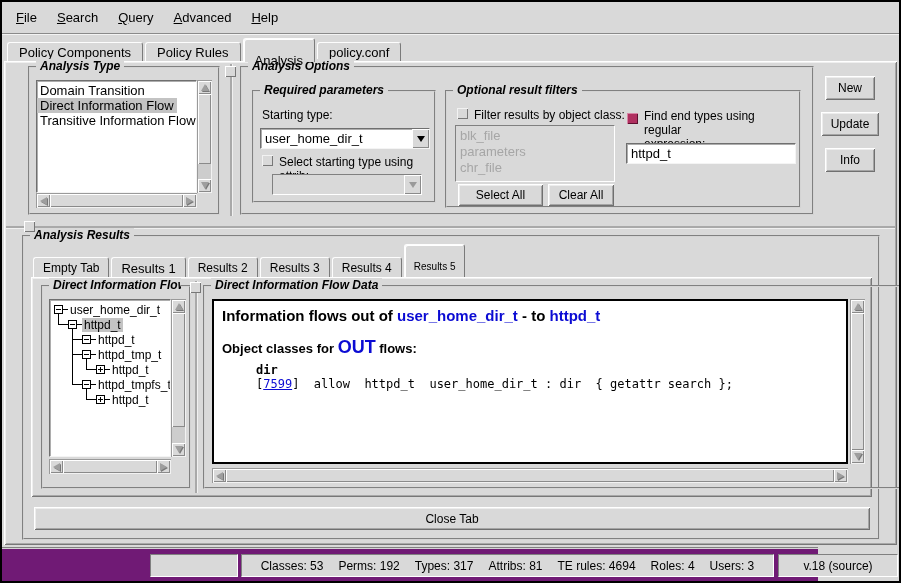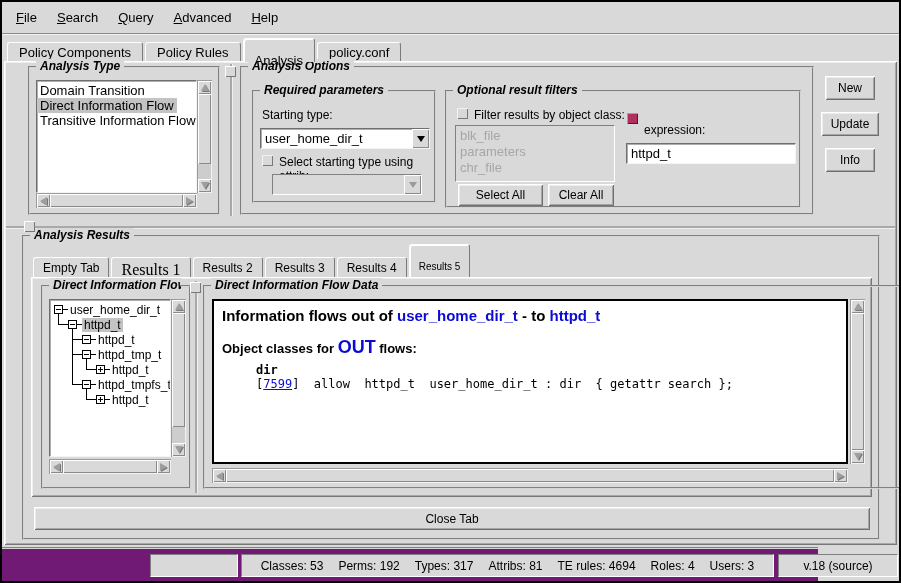--- a/index.html
+++ b/index.html
@@ -177,42 +177,42 @@
 
       <div>blk_file</div>
           <div>parameters</div>
           <div>chr_file</div>
         </div>
       <div class="btn" style="left:11px;top:92px;width:85px;height:22px;">Select All</div>
       <div class="btn" style="left:101px;top:92px;width:66px;height:22px;">Clear All</div>
       <div class="checkrow" style="left:180px;top:17px;width:168px;">
         <span class="checkbox checked" style="margin-top:4px;"></span>
         <span>
-          <br>
+          <span>Find end types using regular</span><br>
           <span>expression:</span>
         </span>
       </div>
       <div class="entry sunkenw" style="left:179px;top:51px;width:170px;height:21px;">httpd_t</div>
     </div>
   </div>
 
   <div class="btn" style="left:823px;top:74px;width:50px;height:24px;">New</div>
   <div class="btn" style="left:819px;top:110px;width:58px;height:24px;">Update</div>
   <div class="btn" style="left:823px;top:146px;width:50px;height:24px;">Info</div>
 
   <div class="sash-line-h" style="left:4px;top:224px;width:889px;"></div>
   <div class="sash-handle" style="left:22px;top:219px;"></div>
 
   <div class="groupbox" style="left:20px;top:233px;width:858px;height:305px;">
     <div class="legend">Analysis Results</div>
 
     <div class="tabrow" style="left:9px;top:16px;height:24px;">
 
     <div class="tab" style="font-size:12px;padding:3px 9px;">Empty Tab</div>
-        <div class="tab" style="font-size:16px;padding:3px 9px;font-family:Liberation Serif, serif;">Results 1</div>
+        <div class="tab" style="font-size:13px;padding:3px 9px;">Results 1</div>
         <div class="tab" style="font-size:12px;padding:3px 9px;">Results 2</div>
         <div class="tab" style="font-size:12px;padding:3px 9px;">Results 3</div>
         <div class="tab" style="font-size:12px;padding:3px 9px;">Results 4</div>
         <div class="tab selected" style="font-size:10px;padding:16px 9px;">Results 5</div>
       </div>
 
     <div class="raised" style="position:absolute;left:7px;top:40px;width:841px;height:220px;">
 
       <div class="groupbox" style="left:10px;top:8px;width:150px;height:204px;">
         <div class="legend" style="max-width:132px;overflow:hidden;">Direct Information Flow T</div>

